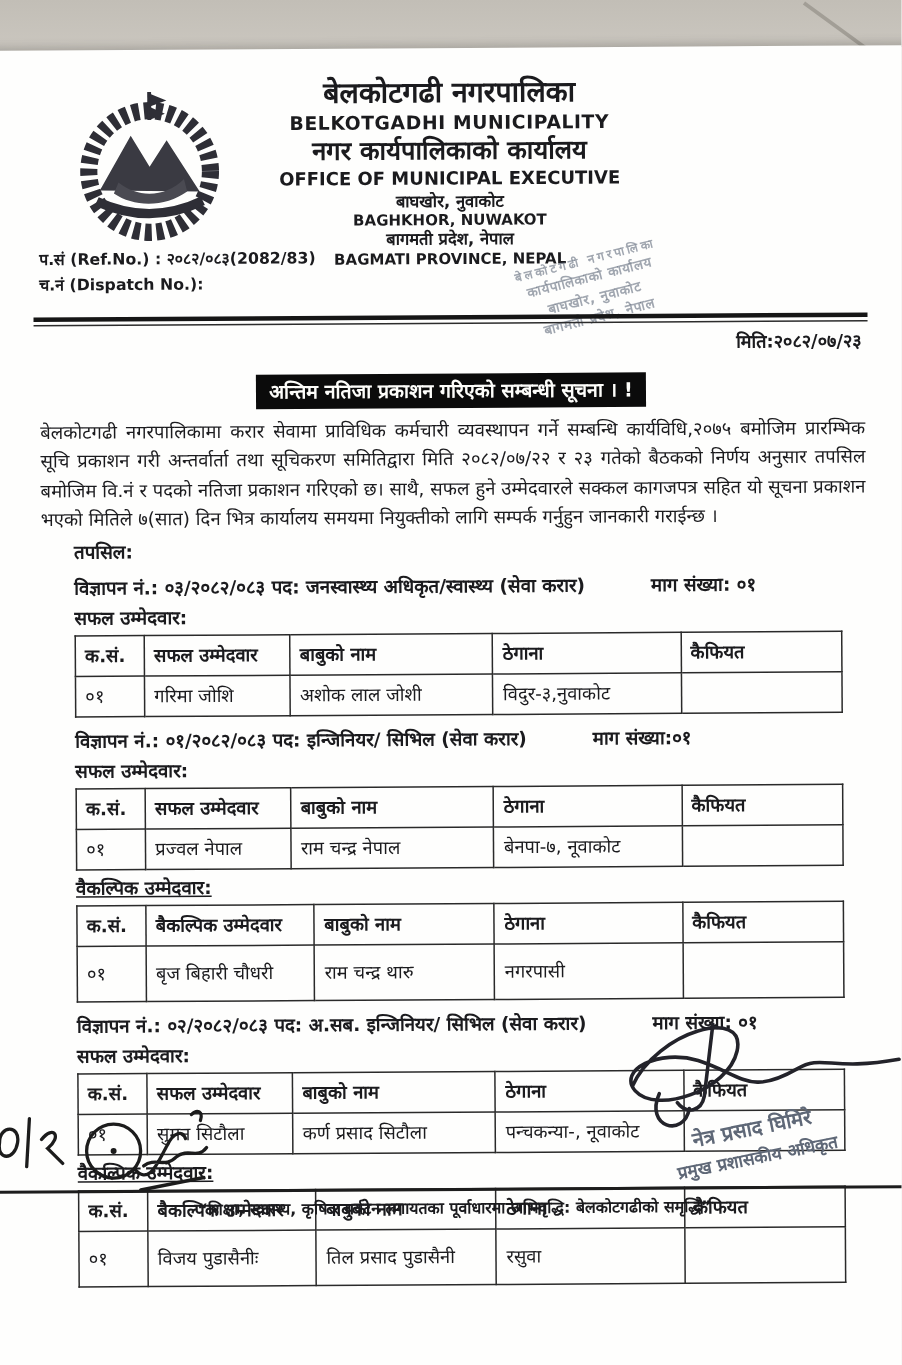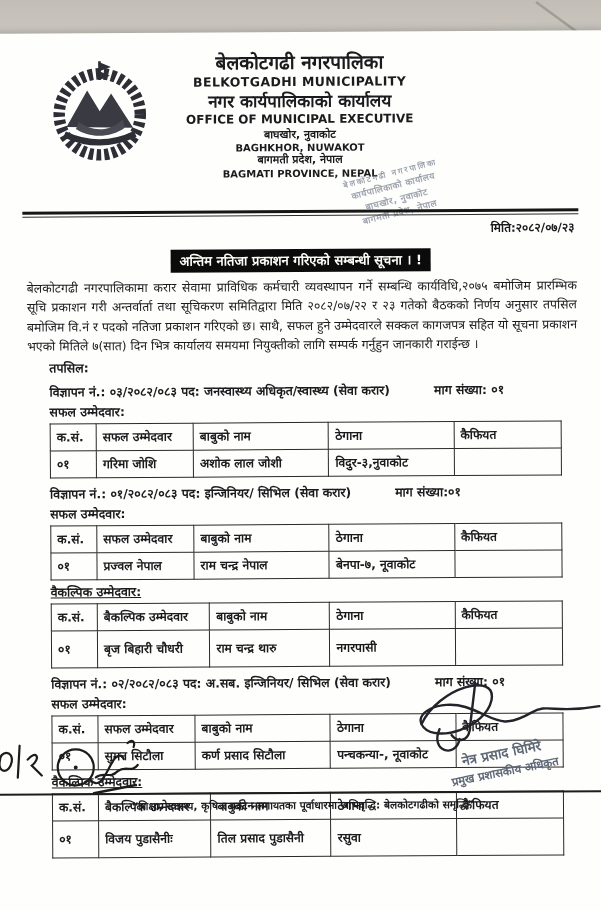--- a/index.html
+++ b/index.html
@@ -61,21 +61,21 @@
   .ad-line .mag{margin-left:44px;white-space:nowrap;}
   .cand-label{font-size:12.4px;font-weight:700;margin-top:3px;}
   .cand-label.alt{text-decoration:underline;}
 
   table.result{border-collapse:collapse;width:100%;margin-top:3px;table-layout:fixed;}
   table.result th,table.result td{
     border:1.4px solid #2a2a2a;font-size:12.2px;padding:2px 6px;
     text-align:left;vertical-align:middle;overflow:hidden;white-space:nowrap;
   }
   table.result th{font-weight:700;height:22px;}
-  table.result td{font-weight:700;height:22px;}
+  table.result td{font-weight:400;height:22px;}
   table.result.tall td{height:32px;}
   td.ctr{text-align:center;}
   td.topleft{vertical-align:top;}
 
   
   .sig-scribble{position:absolute;right:6px;top:638px;width:200px;height:110px;pointer-events:none;}
   .sig-block{
     position:absolute;right:14px;top:712px;width:185px;text-align:center;
     transform:rotate(-11deg);color:#5f6877;line-height:1.55;
   }
@@ -113,20 +113,22 @@
         <div class="muni-en">BELKOTGADHI MUNICIPALITY</div>
         <div class="office-np">नगर कार्यपालिकाको कार्यालय</div>
         <div class="office-en">OFFICE OF MUNICIPAL EXECUTIVE</div>
         <div class="place-np">बाघखोर, नुवाकोट</div>
         <div class="place-en">BAGHKHOR, NUWAKOT</div>
         <div class="prov-np">बागमती प्रदेश, नेपाल</div>
         <div class="prov-en">BAGMATI PROVINCE, NEPAL</div>
       </div>
 
       <div class="refblock">
+        <div>प.सं (Ref.No.) : २०८२/०८३(2082/83)</div>
+        <div>च.नं (Dispatch No.):</div>
       </div>
 
       <div class="stamp">
         <div class="arc">बेलकोटगढी नगरपालिका</div>
         <div>कार्यपालिकाको कार्यालय</div>
         <div>बाघखोर, नुवाकोट</div>
         <div>बागमती प्रदेश, नेपाल</div>
       </div>
     </div>
 

